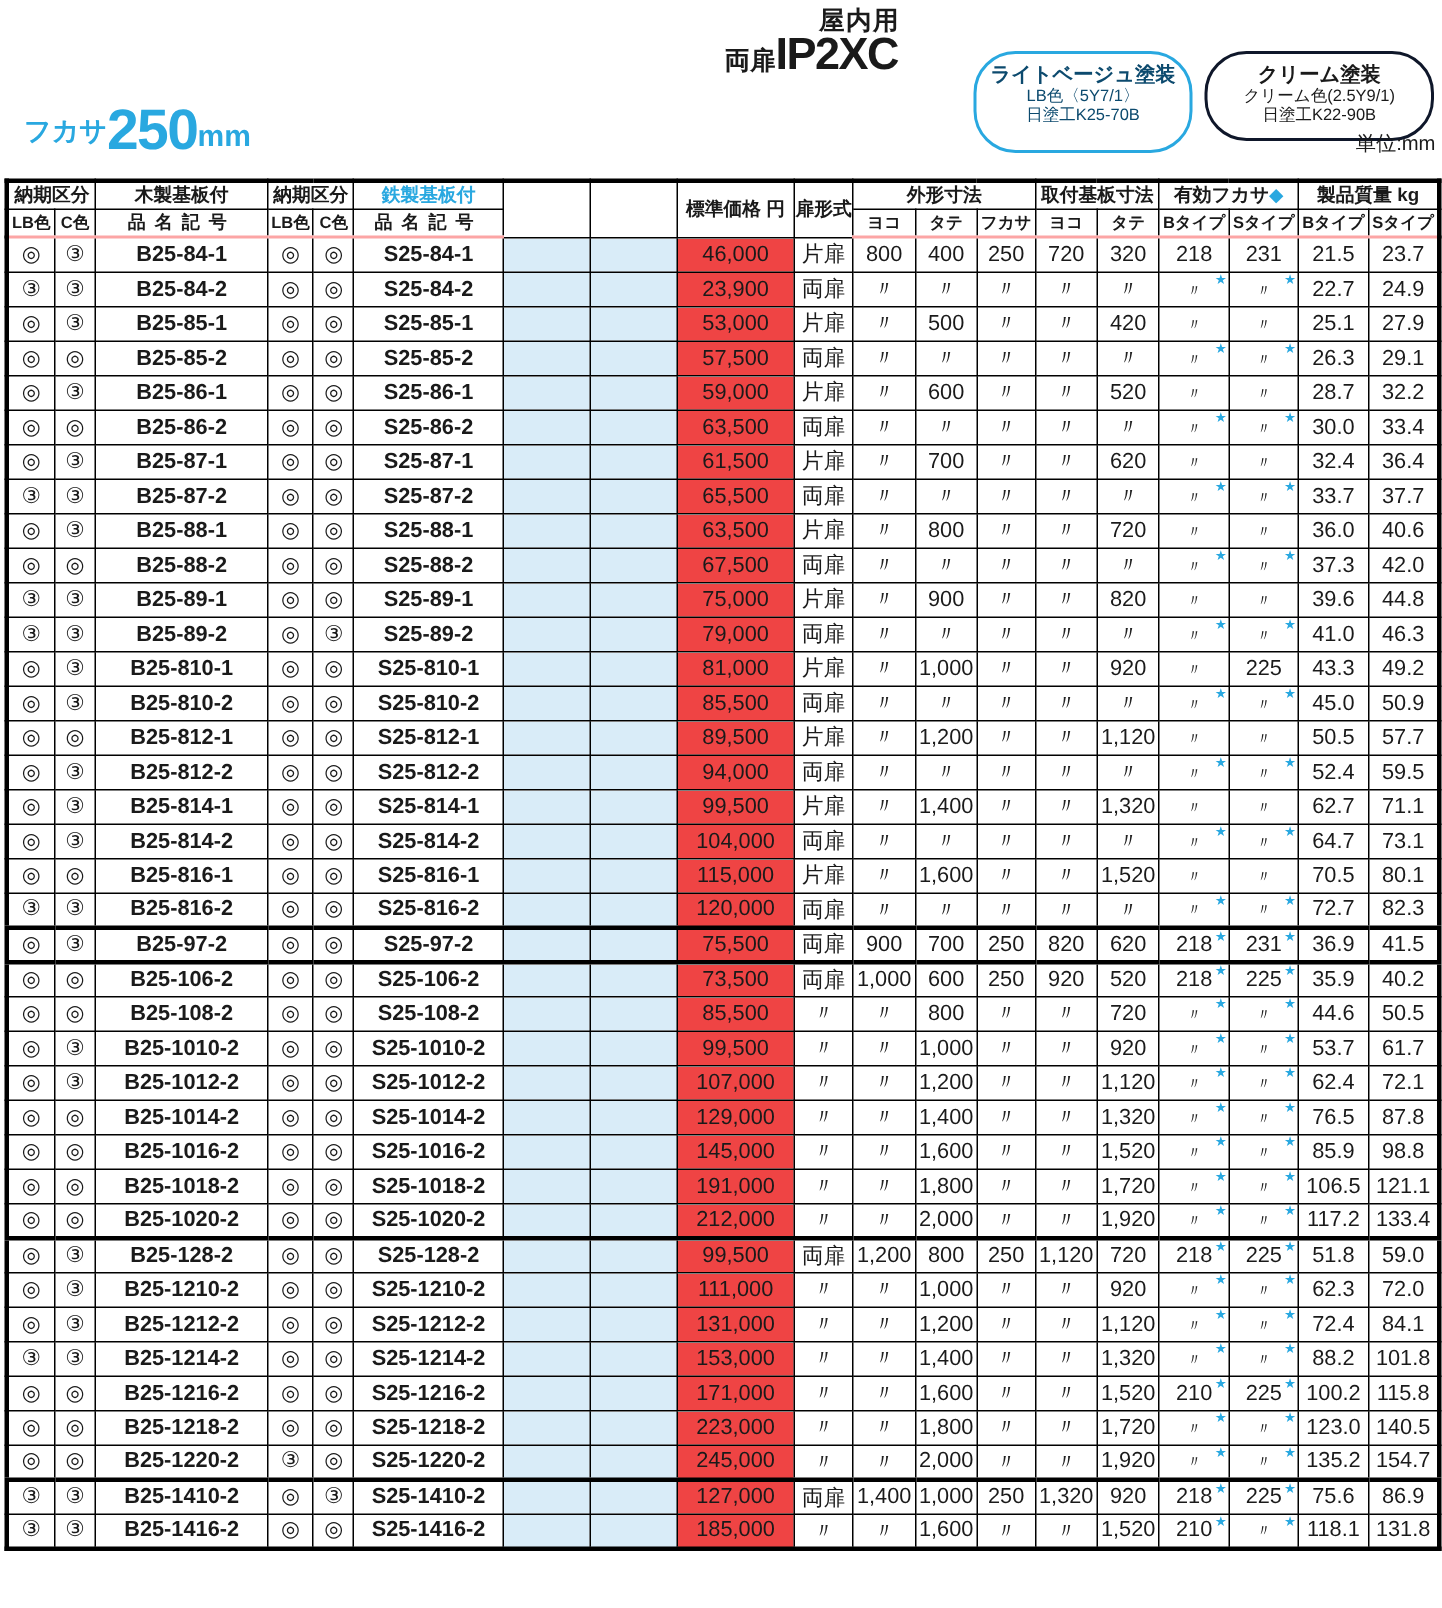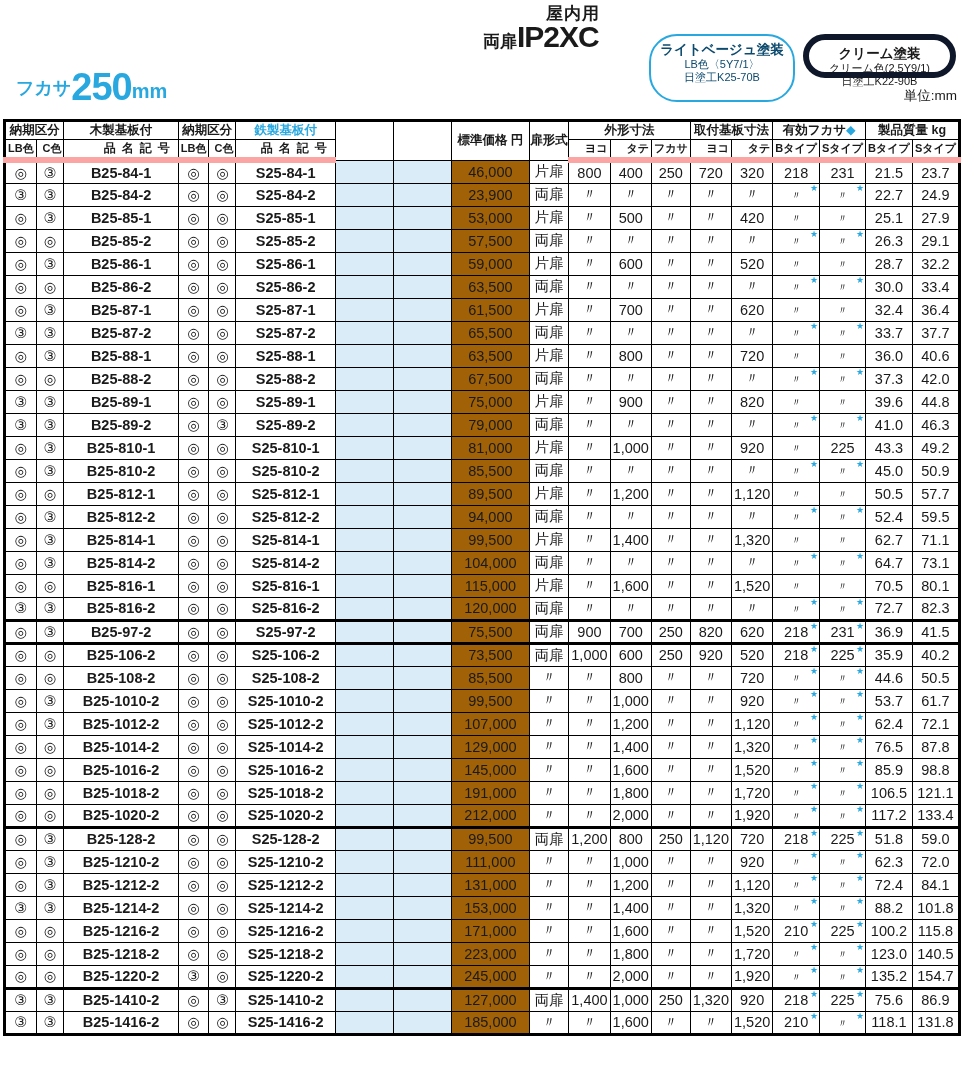--- a/index.html
+++ b/index.html
@@ -13,48 +13,48 @@
   #depth-title .val{font-size:38px;letter-spacing:-1px;}
   #depth-title .unit{font-size:20px;vertical-align:2px;}
 
   #usage{left:546px;top:2px;font-size:17px;font-weight:bold;letter-spacing:1px;}
   #models{left:483px;top:21px;line-height:31px;white-space:nowrap;}
   #models .door{font-size:17px;font-weight:bold;}
   #models .code{font-size:30px;font-weight:bold;letter-spacing:-1px;}
 
   .badge{border-radius:28px;text-align:center;padding-top:6px;box-sizing:border-box;}
   #badge-lb{left:649px;top:34px;width:146px;height:68px;border:2px solid #29a8e0;color:#0c4a6e;}
-  #badge-cream{left:803px;top:34px;width:153px;height:44px;border:6px solid #0f172a;color:#1a1a1a;}
+  #badge-cream{left:803px;top:34px;width:153px;height:60px;border:2px solid #0f172a;color:#1a1a1a;}
   .badge .l1{font-size:13.5px;font-weight:bold;line-height:16px;}
   .badge .l2,.badge .l3{font-size:11px;line-height:13px;}
 
   #unit-note{right:4px;top:87px;font-size:13.5px;}
 
   
   #price-table{position:absolute;left:3px;top:119px;border-collapse:collapse;table-layout:fixed;
                border:3px solid #000;}
   #price-table th,#price-table td{border:1px solid #000;padding:0 2px;overflow:hidden;
                white-space:nowrap;text-align:center;box-sizing:border-box;}
   #price-table thead th{font-weight:bold;background:#fff;}
   #price-table thead tr.h1 th{height:18px;font-size:12.5px;}
   #price-table thead tr.h2 th{height:17px;font-size:11px;}
   #price-table thead tr.h2 th.namehdr{font-size:12px;letter-spacing:6px;}
   #price-table thead th.wood{font-size:15px;}
   #price-table thead th.steel{font-size:15px;color:#29a8e0;}
   #price-table thead th.pricehdr{font-size:12.5px;}
   #price-table thead th.doorhdr{font-size:11.5px;padding:0;text-align:center;}
-  #price-table thead tr.h2 th{border-bottom:6px solid #fca5a5;text-align:right;}
+  #price-table thead tr.h2 th{border-bottom:2px solid #fca5a5;}
   .diamond{color:#29a8e0;}
 
   #price-table tbody td{height:23px;font-size:14.5px;}
   #price-table tbody tr.group td{border-top:3px solid #000;}
   td.sym{font-size:14px;padding:0;}
   td.pname{text-align:left;font-weight:bold;font-size:14.5px;padding-left:5px;letter-spacing:0px;}
   td.blank{background:#d9ecf8;}
-  td.price{background:#a16207;text-align:right;padding-right:5px;font-size:15px;border-right:3px solid #000;}
+  td.price{background:#ef4444;text-align:right;padding-right:5px;font-size:15px;border-right:3px solid #000;}
   td.door{font-size:13.5px;padding:0;}
   td.num{font-size:14.5px;}
   td.eff{position:relative;}
   td.wt{font-size:13px;padding:0 1px;}
   td.wt.long{font-size:11.5px;}
   .ditto{font-size:11px;color:#222;}
   .star{position:absolute;top:0px;right:1px;font-size:9px;color:#29a8e0;line-height:9px;}
 </style>
 </head>
 <body>

